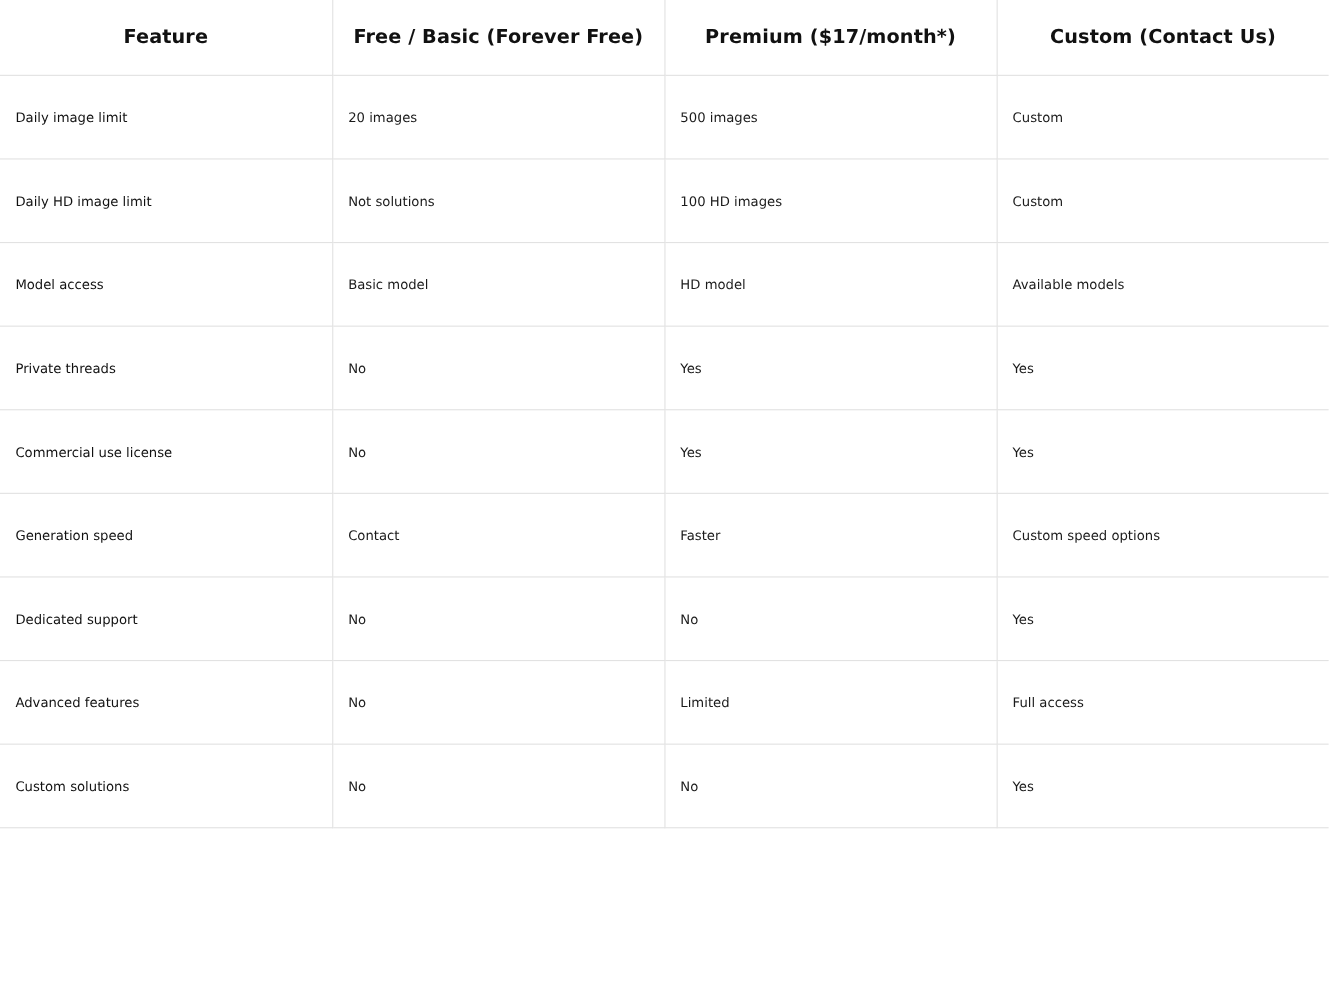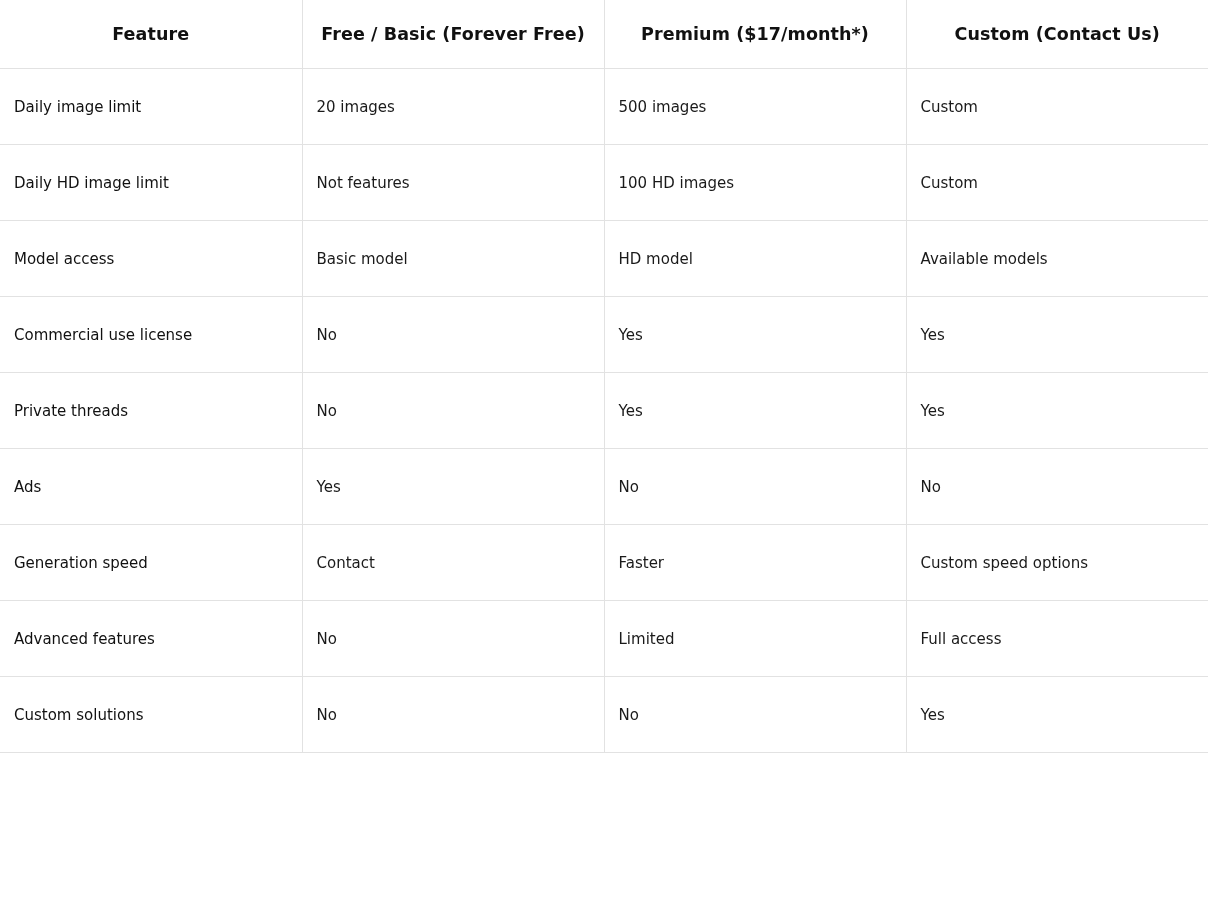--- a/index.html
+++ b/index.html
@@ -41,21 +41,21 @@
   table.pricing thead th {
     height: 68px;
     font-size: 17.5px;
     font-weight: bold;
     text-align: center;
     color: #111111;
     letter-spacing: 0.1px;
   }
   table.pricing tbody td {
     height: 75px;
-    font-size: 15px;
+    font-size: 12px;
     font-weight: normal;
     color: #1a1a1a;
   }
   table.pricing tbody td.feature-cell {
     color: #111111;
   }
 </style>
 </head>
 <body>
 
@@ -77,53 +77,53 @@
     </thead>
     <tbody>
       <tr>
         <td class="feature-cell">Daily image limit</td>
         <td>20 images</td>
         <td>500 images</td>
         <td>Custom</td>
       </tr>
       <tr>
         <td class="feature-cell">Daily HD image limit</td>
-        <td>Not features</td>
+        <td>Not solutions</td>
         <td>100 HD images</td>
         <td>Custom</td>
       </tr>
       <tr>
         <td class="feature-cell">Model access</td>
         <td>Basic model</td>
         <td>HD model</td>
         <td>Available models</td>
       </tr>
       <tr>
+        <td class="feature-cell">Private threads</td>
+        <td>No</td>
+        <td>Yes</td>
+        <td>Yes</td>
+      </tr>
+      <tr>
         <td class="feature-cell">Commercial use license</td>
         <td>No</td>
         <td>Yes</td>
         <td>Yes</td>
       </tr>
       <tr>
-        <td class="feature-cell">Private threads</td>
-        <td>No</td>
-        <td>Yes</td>
-        <td>Yes</td>
-      </tr>
-      <tr>
-        <td class="feature-cell">Ads</td>
-        <td>Yes</td>
-        <td>No</td>
-        <td>No</td>
-      </tr>
-      <tr>
         <td class="feature-cell">Generation speed</td>
         <td>Contact</td>
         <td>Faster</td>
         <td>Custom speed options</td>
+      </tr>
+      <tr>
+        <td class="feature-cell">Dedicated support</td>
+        <td>No</td>
+        <td>No</td>
+        <td>Yes</td>
       </tr>
       <tr>
         <td class="feature-cell">Advanced features</td>
         <td>No</td>
         <td>Limited</td>
         <td>Full access</td>
       </tr>
       <tr>
         <td class="feature-cell">Custom solutions</td>
         <td>No</td>

